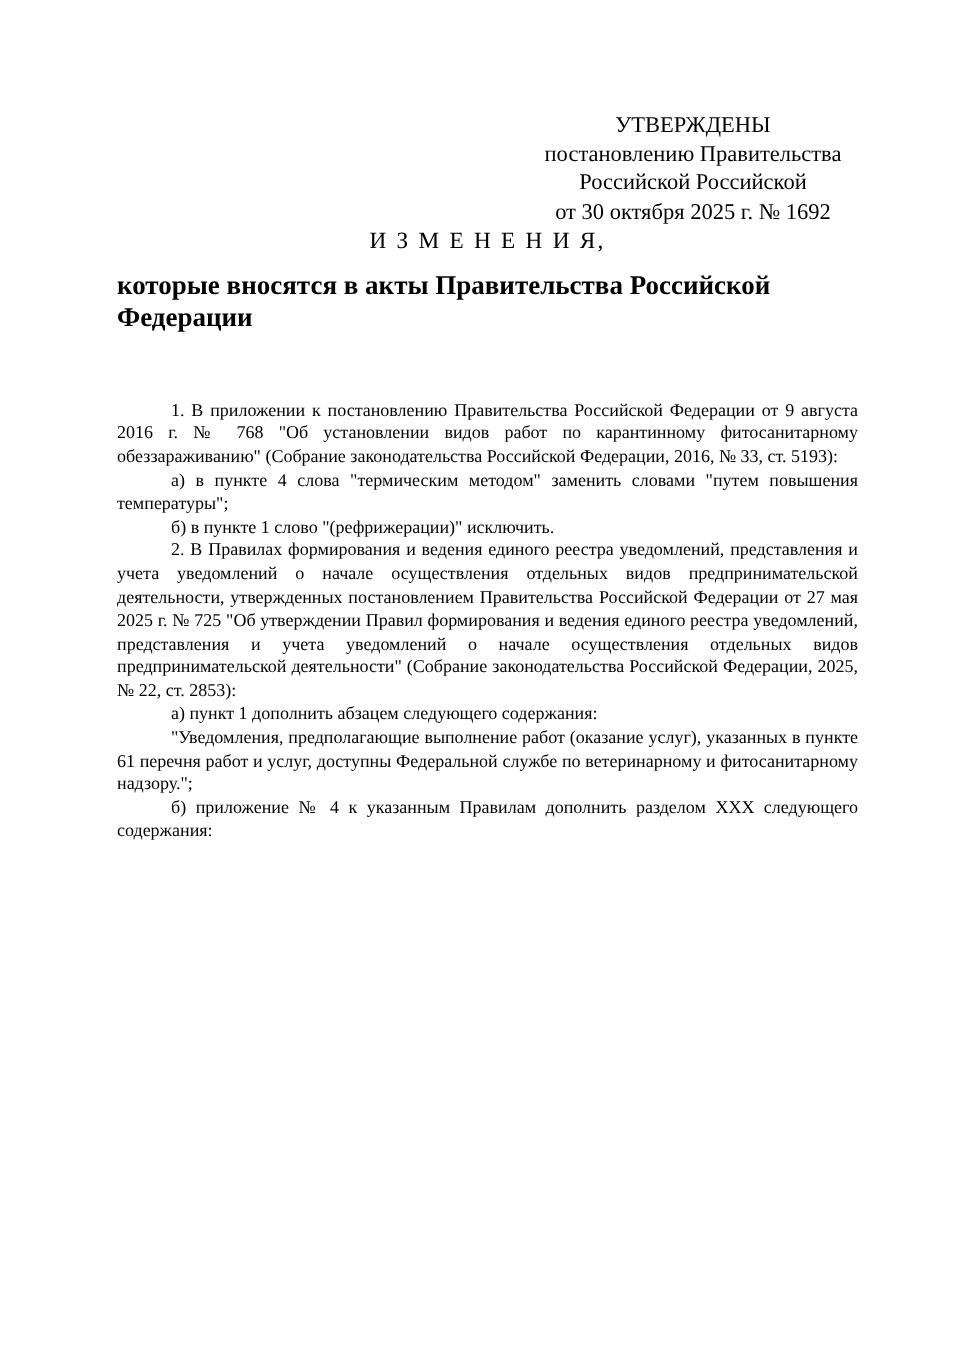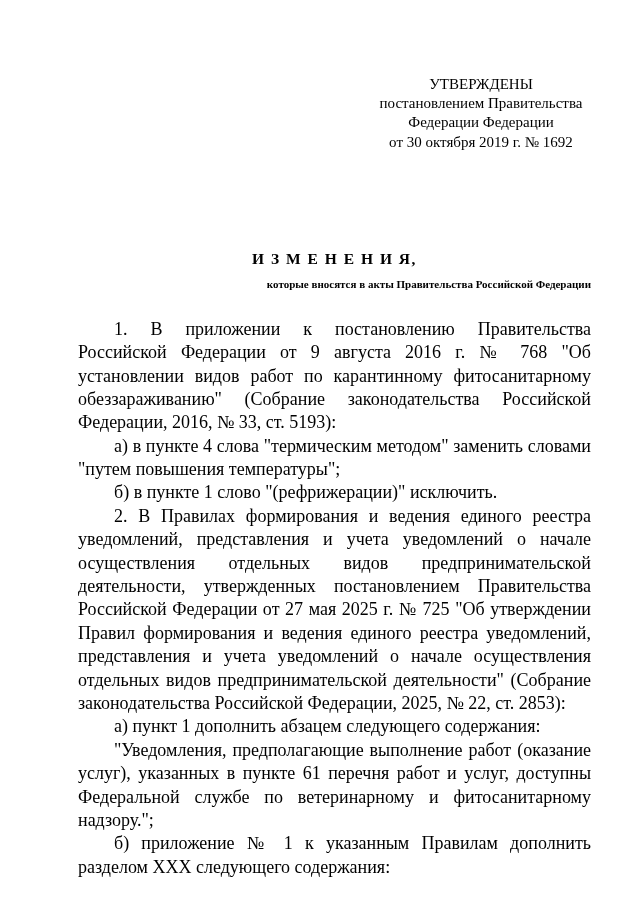--- a/index.html
+++ b/index.html
@@ -12,74 +12,73 @@
     height: 905px;
     overflow: hidden;
     font-family: "Liberation Serif", "DejaVu Serif", serif;
     color: #000000;
   }
   .page {
     position: relative;
     width: 640px;
     height: 905px;
     box-sizing: border-box;
-    padding: 75px 49px 0 78px;
+    padding: 75px 68px 0 78px;
     background: #ffffff;
   }
   .approval {
     width: 220px;
     margin-left: auto;
     margin-right: 0;
     text-align: center;
     font-size: 15px;
     line-height: 1.28;
   }
   .doc-title {
-    margin-top: 98px;
     text-align: center;
-    font-weight: bold;
+    font-weight: normal;
     font-size: 15.5px;
     letter-spacing: 1.5px;
   }
   .doc-subtitle {
     margin-top: 10px;
-    text-align: right;
+    text-align: left;
     font-weight: bold;
-    font-size: 11px;
+    font-size: 18px;
   }
   .body-text {
-    margin-top: 28px;
-    font-size: 18px;
+    margin-top: 44px;
+    font-size: 12px;
     line-height: 1.3;
   }
   .body-text p {
     margin: 0;
     text-indent: 36px;
     text-align: justify;
   }
 </style>
 </head>
 <body>
 
 <div class="page">
 
   <div class="approval">
     <div>УТВЕРЖДЕНЫ</div>
-    <div>постановлением Правительства</div>
-    <div>Федерации Федерации</div>
-    <div>от 30 октября 2019 г. № 1692</div>
+    <div>постановлению Правительства</div>
+    <div>Российской Российской</div>
+    <div>от 30 октября 2025 г. № 1692</div>
   </div>
 
   <div class="doc-title">И З М Е Н Е Н И Я,</div>
 
   <div class="doc-subtitle">которые вносятся в акты Правительства Российской Федерации</div>
 
   <div class="body-text">
     <p>1. В приложении к постановлению Правительства Российской Федерации от 9 августа 2016 г. № 768 "Об установлении видов работ по карантинному фитосанитарному обеззараживанию" (Собрание законодательства Российской Федерации, 2016, № 33, ст. 5193):</p>
     <p>а) в пункте 4 слова "термическим методом" заменить словами "путем повышения температуры";</p>
     <p>б) в пункте 1 слово "(рефрижерации)" исключить.</p>
     <p>2. В Правилах формирования и ведения единого реестра уведомлений, представления и учета уведомлений о начале осуществления отдельных видов предпринимательской деятельности, утвержденных постановлением Правительства Российской Федерации от 27 мая 2025 г. № 725 "Об утверждении Правил формирования и ведения единого реестра уведомлений, представления и учета уведомлений о начале осуществления отдельных видов предпринимательской деятельности" (Собрание законодательства Российской Федерации, 2025, № 22, ст. 2853):</p>
     <p>а) пункт 1 дополнить абзацем следующего содержания:</p>
     <p>"Уведомления, предполагающие выполнение работ (оказание услуг), указанных в пункте 61 перечня работ и услуг, доступны Федеральной службе по ветеринарному и фитосанитарному надзору.";</p>
-    <p>б) приложение № 1 к указанным Правилам дополнить разделом XXX следующего содержания:</p>
+    <p>б) приложение № 4 к указанным Правилам дополнить разделом XXX следующего содержания:</p>
   </div>
 
 </div>
 
 </body></html>

